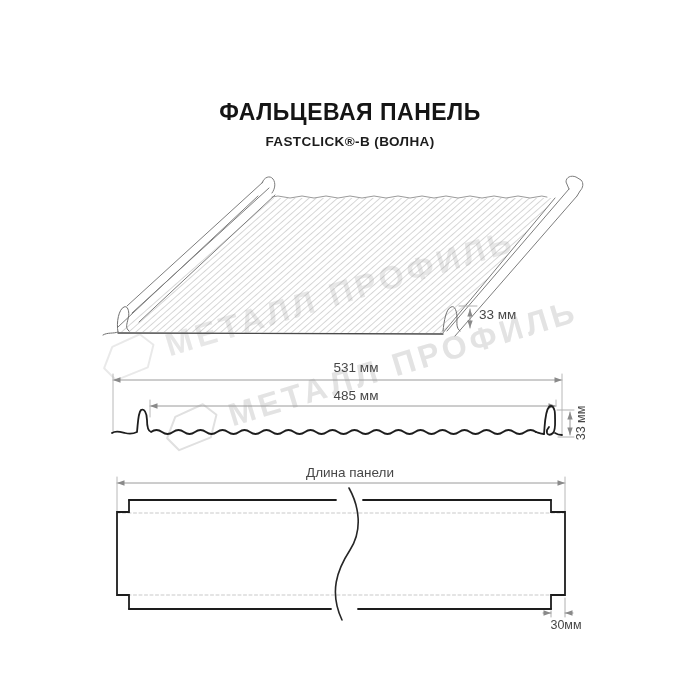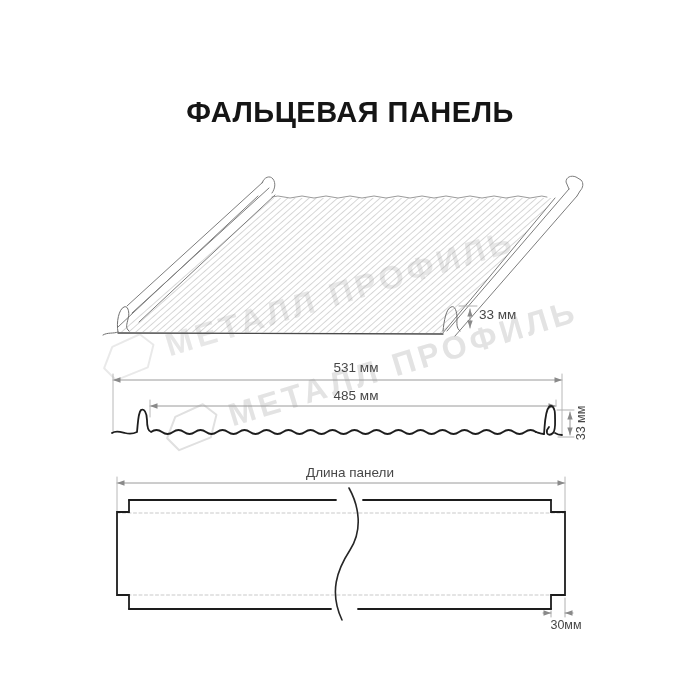--- a/index.html
+++ b/index.html
@@ -1,30 +1,31 @@
 <!DOCTYPE html>
 <html><head>
 <meta charset="utf-8">
 <style>
   html,body{margin:0;padding:0;background:#ffffff;}
   body{width:700px;height:700px;position:relative;overflow:hidden;
        font-family:"Liberation Sans", sans-serif;}
   .header{position:absolute;left:0;top:96px;width:700px;text-align:center;z-index:3;}
-  .title{font-size:29px;font-weight:bold;color:#151515;letter-spacing:0.5px;line-height:32px;}
+  .title{font-size:23px;font-weight:bold;color:#151515;letter-spacing:0.5px;line-height:32px;}
   .subtitle{margin-top:6px;font-size:13.5px;font-weight:bold;color:#1c1c1c;letter-spacing:0.4px;}
   svg.canvas{position:absolute;left:0;top:0;z-index:2;}
   .dim-label{fill:#474747;font-size:13.5px;}
   .dim-label-sm{fill:#474747;font-size:12.5px;}
   .wm-text{fill:#e3e3e3;font-size:32px;font-weight:bold;letter-spacing:4px;}
 </style>
 </head>
 <body>
 
 <div class="header">
   <div class="title">ФАЛЬЦЕВАЯ ПАНЕЛЬ</div>
+  <div class="subtitle">FASTCLICK®-B (ВОЛНА)</div>
 </div>
 
 <svg class="canvas" width="700" height="700" viewBox="0 0 700 700">
   <defs>
     <pattern id="hatch" width="10" height="4.7" patternUnits="userSpaceOnUse" patternTransform="rotate(-41.4)">
       <line x1="0" y1="0" x2="10" y2="0" stroke="#8a8a8a" stroke-width="0.7"></line>
     </pattern>
     <marker id="dimarr" markerWidth="9" markerHeight="7" refX="8" refY="3" orient="auto-start-reverse" markerUnits="userSpaceOnUse">
       <path d="M0.5,0.3 L8,3 L0.5,5.7 Z" fill="#8a8a8a"></path>
     </marker>

